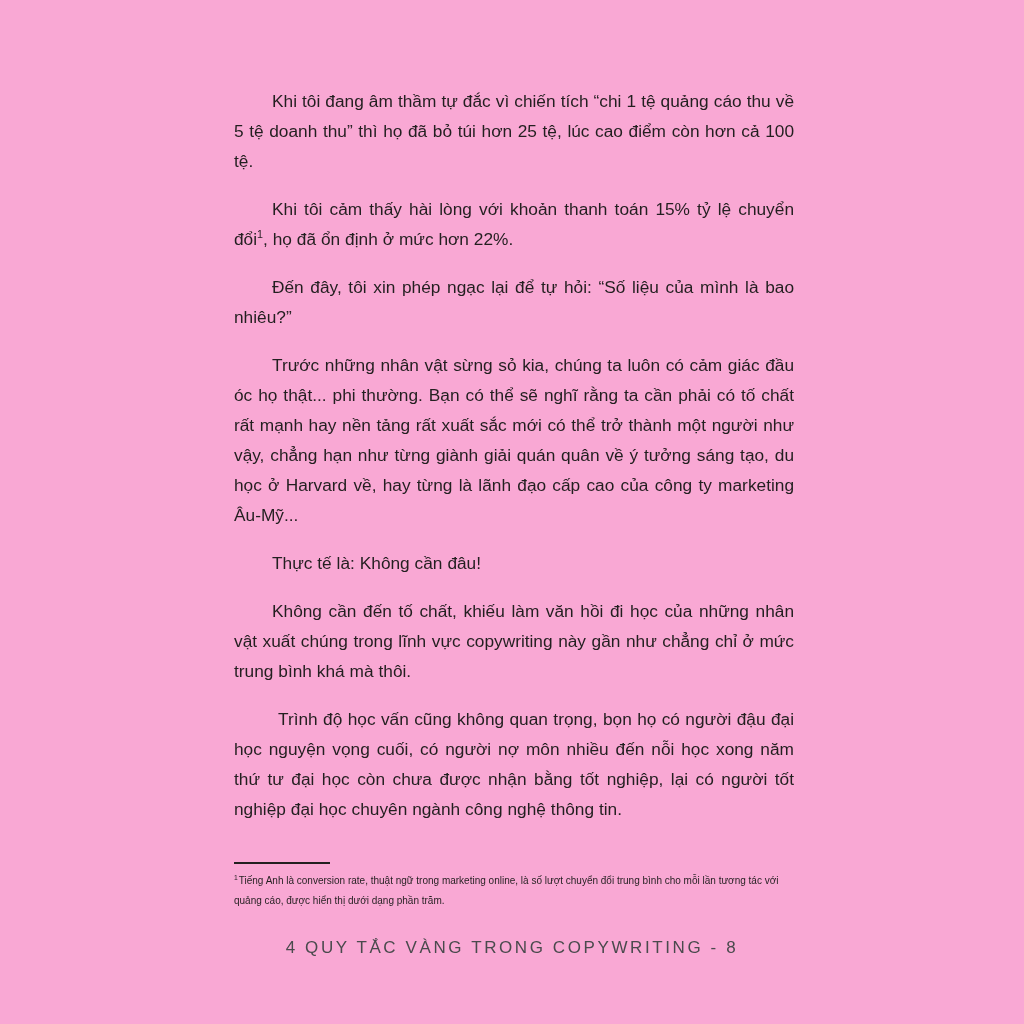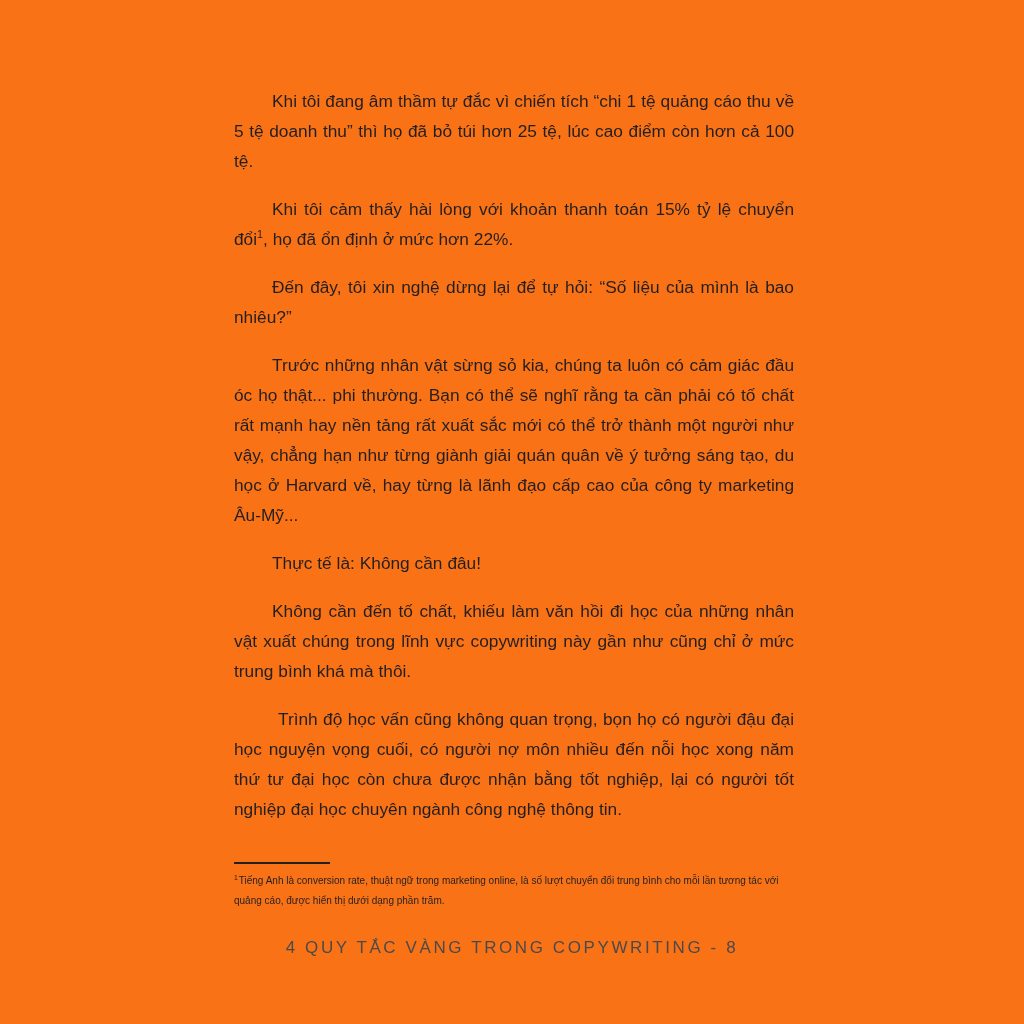--- a/index.html
+++ b/index.html
@@ -6,21 +6,21 @@
   html, body {
     margin: 0;
     padding: 0;
     background: #ffffff;
   }
 
   .page {
     position: relative;
     width: 1024px;
     height: 1024px;
-    background: #f97316;
+    background: #f9a8d4;
     overflow: hidden;
     font-family: "Liberation Sans", "DejaVu Sans", sans-serif;
     color: #231f20;
     -webkit-font-smoothing: antialiased;
   }
 
   .text-column {
     position: absolute;
     left: 234px;
     top: 86px;
@@ -99,28 +99,28 @@
 <body>
 
 <div class="page">
 
   <div class="text-column">
 
     <p class="body-par">Khi tôi đang âm thầm tự đắc vì chiến tích “chi 1 tệ quảng cáo thu về 5 tệ doanh thu” thì họ đã bỏ túi hơn 25 tệ, lúc cao điểm còn hơn cả 100 tệ.</p>
 
     <p class="body-par"><span>Khi tôi cảm thấy hài lòng với khoản thanh toán 15% tỷ lệ chuyển đổi</span><span class="fn-ref">1</span><span>, họ đã ổn định ở mức hơn 22%.</span></p>
 
-    <p class="body-par">Đến đây, tôi xin nghệ dừng lại để tự hỏi: “Số liệu của mình là bao nhiêu?”</p>
+    <p class="body-par">Đến đây, tôi xin phép ngạc lại để tự hỏi: “Số liệu của mình là bao nhiêu?”</p>
 
 
     <p class="body-par">Trước những nhân vật sừng sỏ kia, chúng ta luôn có cảm giác đầu óc họ thật... phi thường. Bạn có thể sẽ nghĩ rằng ta cần phải có tố chất rất mạnh hay nền tảng rất xuất sắc mới có thể trở thành một người như vậy, chẳng hạn như từng giành giải quán quân về ý tưởng sáng tạo, du học ở Harvard về, hay từng là lãnh đạo cấp cao của công ty marketing Âu-Mỹ...</p>
 
     <p class="body-par">Thực tế là: Không cần đâu!</p>
 
-    <p class="body-par">Không cần đến tố chất, khiếu làm văn hồi đi học của những nhân vật xuất chúng trong lĩnh vực copywriting này gần như cũng chỉ ở mức trung bình khá mà thôi.</p>
+    <p class="body-par">Không cần đến tố chất, khiếu làm văn hồi đi học của những nhân vật xuất chúng trong lĩnh vực copywriting này gần như chẳng chỉ ở mức trung bình khá mà thôi.</p>
 
     <p class="body-par extra-indent">Trình độ học vấn cũng không quan trọng, bọn họ có người đậu đại học nguyện vọng cuối, có người nợ môn nhiều đến nỗi học xong năm thứ tư đại học còn chưa được nhận bằng tốt nghiệp, lại có người tốt nghiệp đại học chuyên ngành công nghệ thông tin.</p>
 
   </div>
 
   <div class="footnote-block">
     <div class="footnote-rule"></div>
     <p class="footnote-text"><span class="fn-marker">1</span><span>Tiếng Anh là conversion rate, thuật ngữ trong marketing online, là số lượt chuyển đổi trung bình cho mỗi lần tương tác với quảng cáo, được hiển thị dưới dạng phần trăm.</span></p>
   </div>
 

